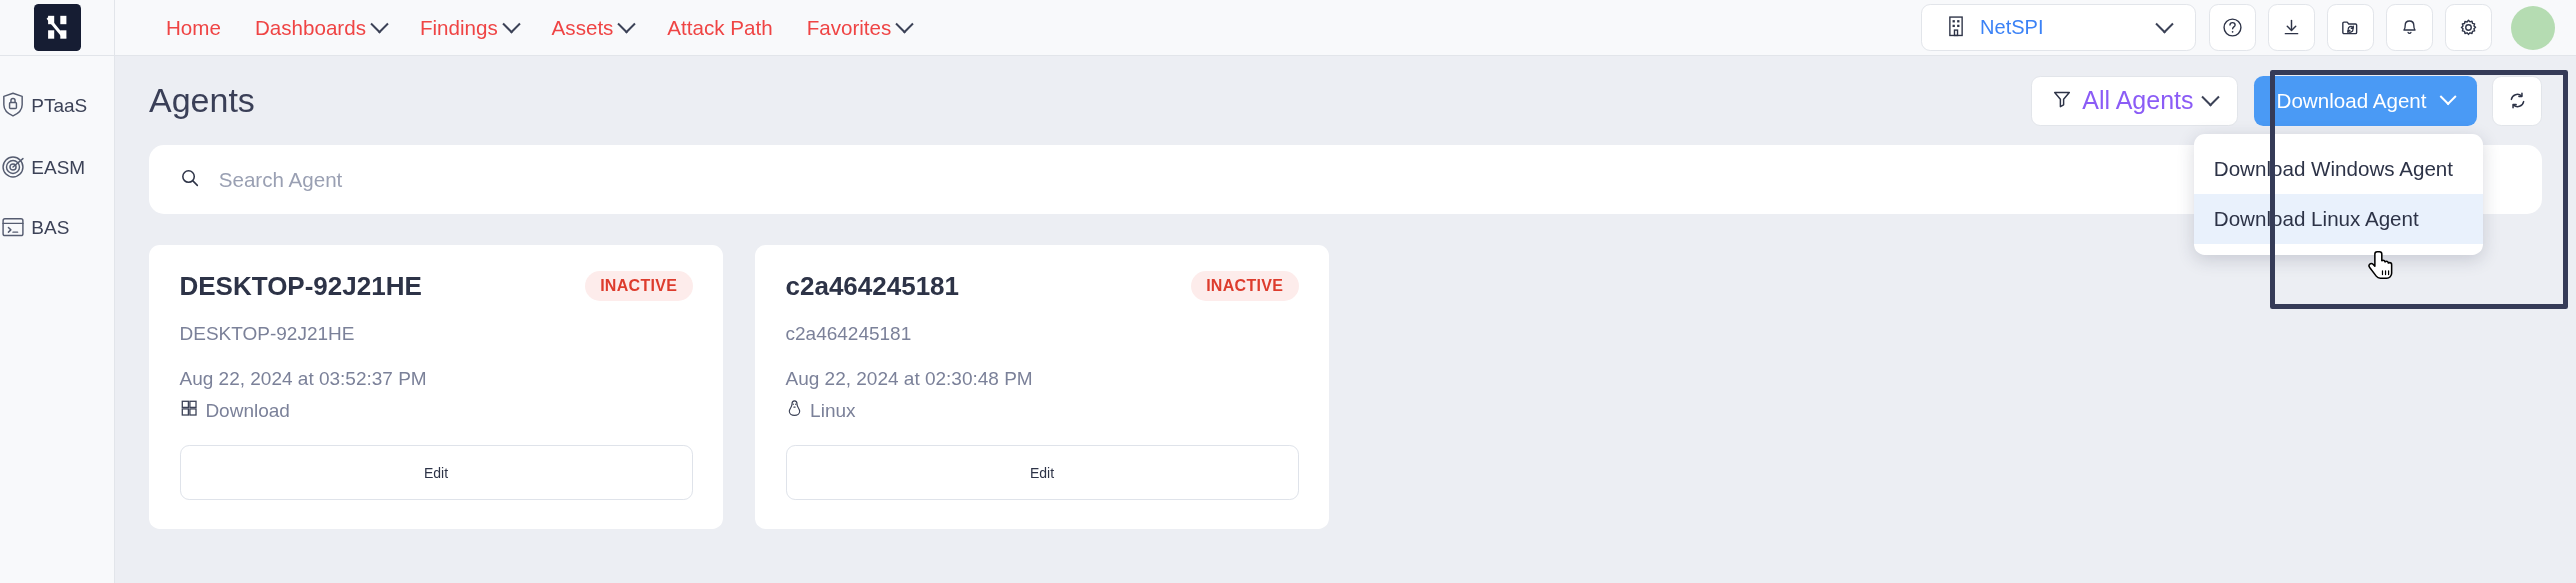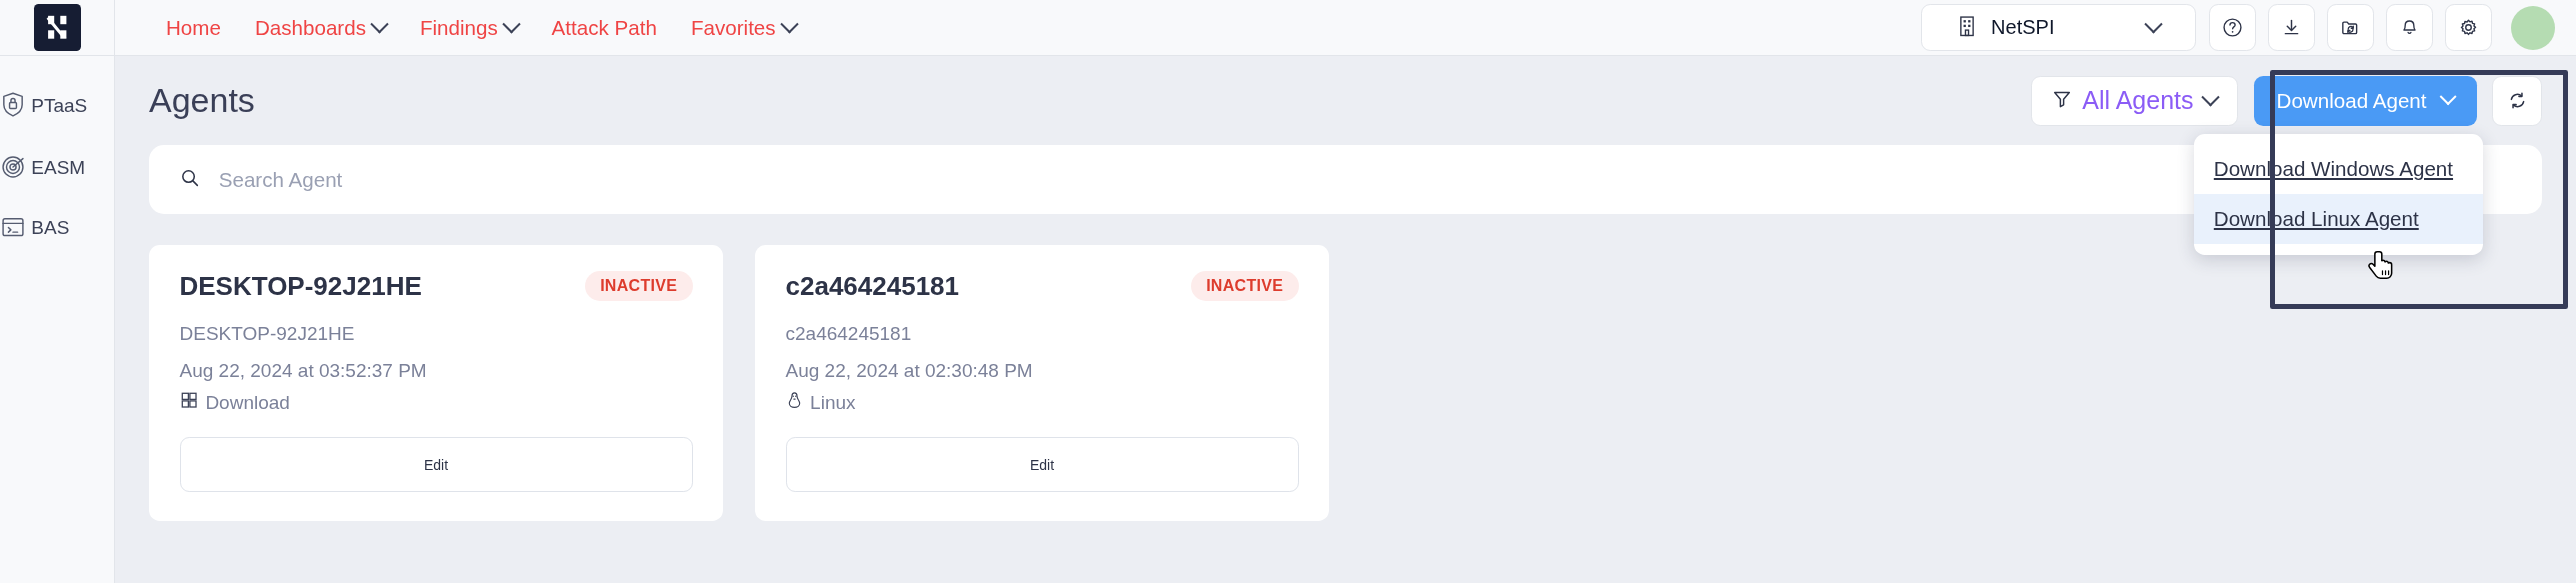--- a/index.html
+++ b/index.html
@@ -49,22 +49,22 @@
     flex: none;
   }
   .topbar-right {
     margin-left: auto; display: flex; align-items: center;
     gap: 12.2px; padding-right: 21.4px;
   }
   .org-select {
     display: flex; align-items: center;
     height: 47px; min-width: 275px;
     background: #fff; border: 0.8px solid #e2e5ea;
-    border-radius: 9.2px; padding: 0 35px;
-    font-size: 20px; color: #0f172a; cursor: pointer;
+    border-radius: 9.2px; padding: 0 24px;
+    font-size: 20px; color: #3b82f6; cursor: pointer;
   }
   .org-select .org-name { margin-left: 13.7px; flex: 1; }
   .icon-btn {
     width: 47px; height: 47px;
     background: #fff; border: 0.8px solid #e2e5ea; border-radius: 9.2px;
     display: flex; align-items: center; justify-content: center;
     cursor: pointer;
   }
   .avatar {
     width: 44px; height: 44px; border-radius: 50%;
@@ -120,21 +120,21 @@
   }
   .dl-menu {
     position: absolute; top: 58px; right: -6.1px;
     width: 289px;
     background: #fff; border-radius: 10.7px;
     box-shadow: 0 4.6px 17px rgba(40,45,70,.18);
     padding: 10.7px 0; overflow: hidden;
   }
   .dl-menu-item {
     font-size: 20.6px; color: #2d3347;
-    padding: 13px 20px; cursor: pointer; white-space: nowrap; text-decoration: underline;
+    padding: 13px 20px; cursor: pointer; white-space: nowrap;
   }
   .dl-menu-item.hovered { background: #e9f1fc; }
   .refresh-btn {
     width: 50px; height: 50px;
     background: #fff; border: 0.8px solid #e2e5ea; border-radius: 9.2px;
     display: flex; align-items: center; justify-content: center;
     cursor: pointer; flex: none;
   }
 
   
@@ -170,21 +170,21 @@
     padding: 26px 30.5px 29px;
   }
   .card-top { display: flex; align-items: flex-start; }
   .card-title { font-size: 26px; font-weight: bold; color: #2d3347; }
   .badge {
     margin-left: auto; background: #fdeceb; color: #dd3c2d;
     font-size: 16px; font-weight: bold; letter-spacing: 0.3px;
     padding: 6.1px 15.3px; border-radius: 17px; white-space: nowrap;
   }
   .card-sub { font-size: 19px; color: #7b8199; margin-top: 21.4px; }
-  .card-date { font-size: 19px; color: #7b8199; margin-top: 15px; }
+  .card-date { font-size: 19px; color: #7b8199; margin-top: 23px; }
   .card-os {
     display: flex; align-items: center; gap: 7.6px;
     font-size: 19px; color: #7b8199; margin-top: 9.2px;
   }
   .edit-btn {
     margin-top: 23px; width: 100%; height: 55px;
     background: #fff; border: 0.8px solid #dfe3ea; border-radius: 9.2px;
     font-size: 14px; color: #2d3347; cursor: pointer;
     font-family: "Liberation Sans", sans-serif;
   }
@@ -209,20 +209,24 @@
   <div class="nav-links">
     <div class="nav-item">
       <span>Home</span>
     </div>
     <div class="nav-item">
       <span>Dashboards</span>
       <i class="chev"></i>
     </div>
     <div class="nav-item">
       <span>Findings</span>
+      <i class="chev"></i>
+    </div>
+    <div class="nav-item">
+      <span>Assets</span>
       <i class="chev"></i>
     </div>
     <div class="nav-item">
       <span>Attack Path</span>
     </div>
     <div class="nav-item">
       <span>Favorites</span>
       <i class="chev"></i>
     </div>
   </div>

